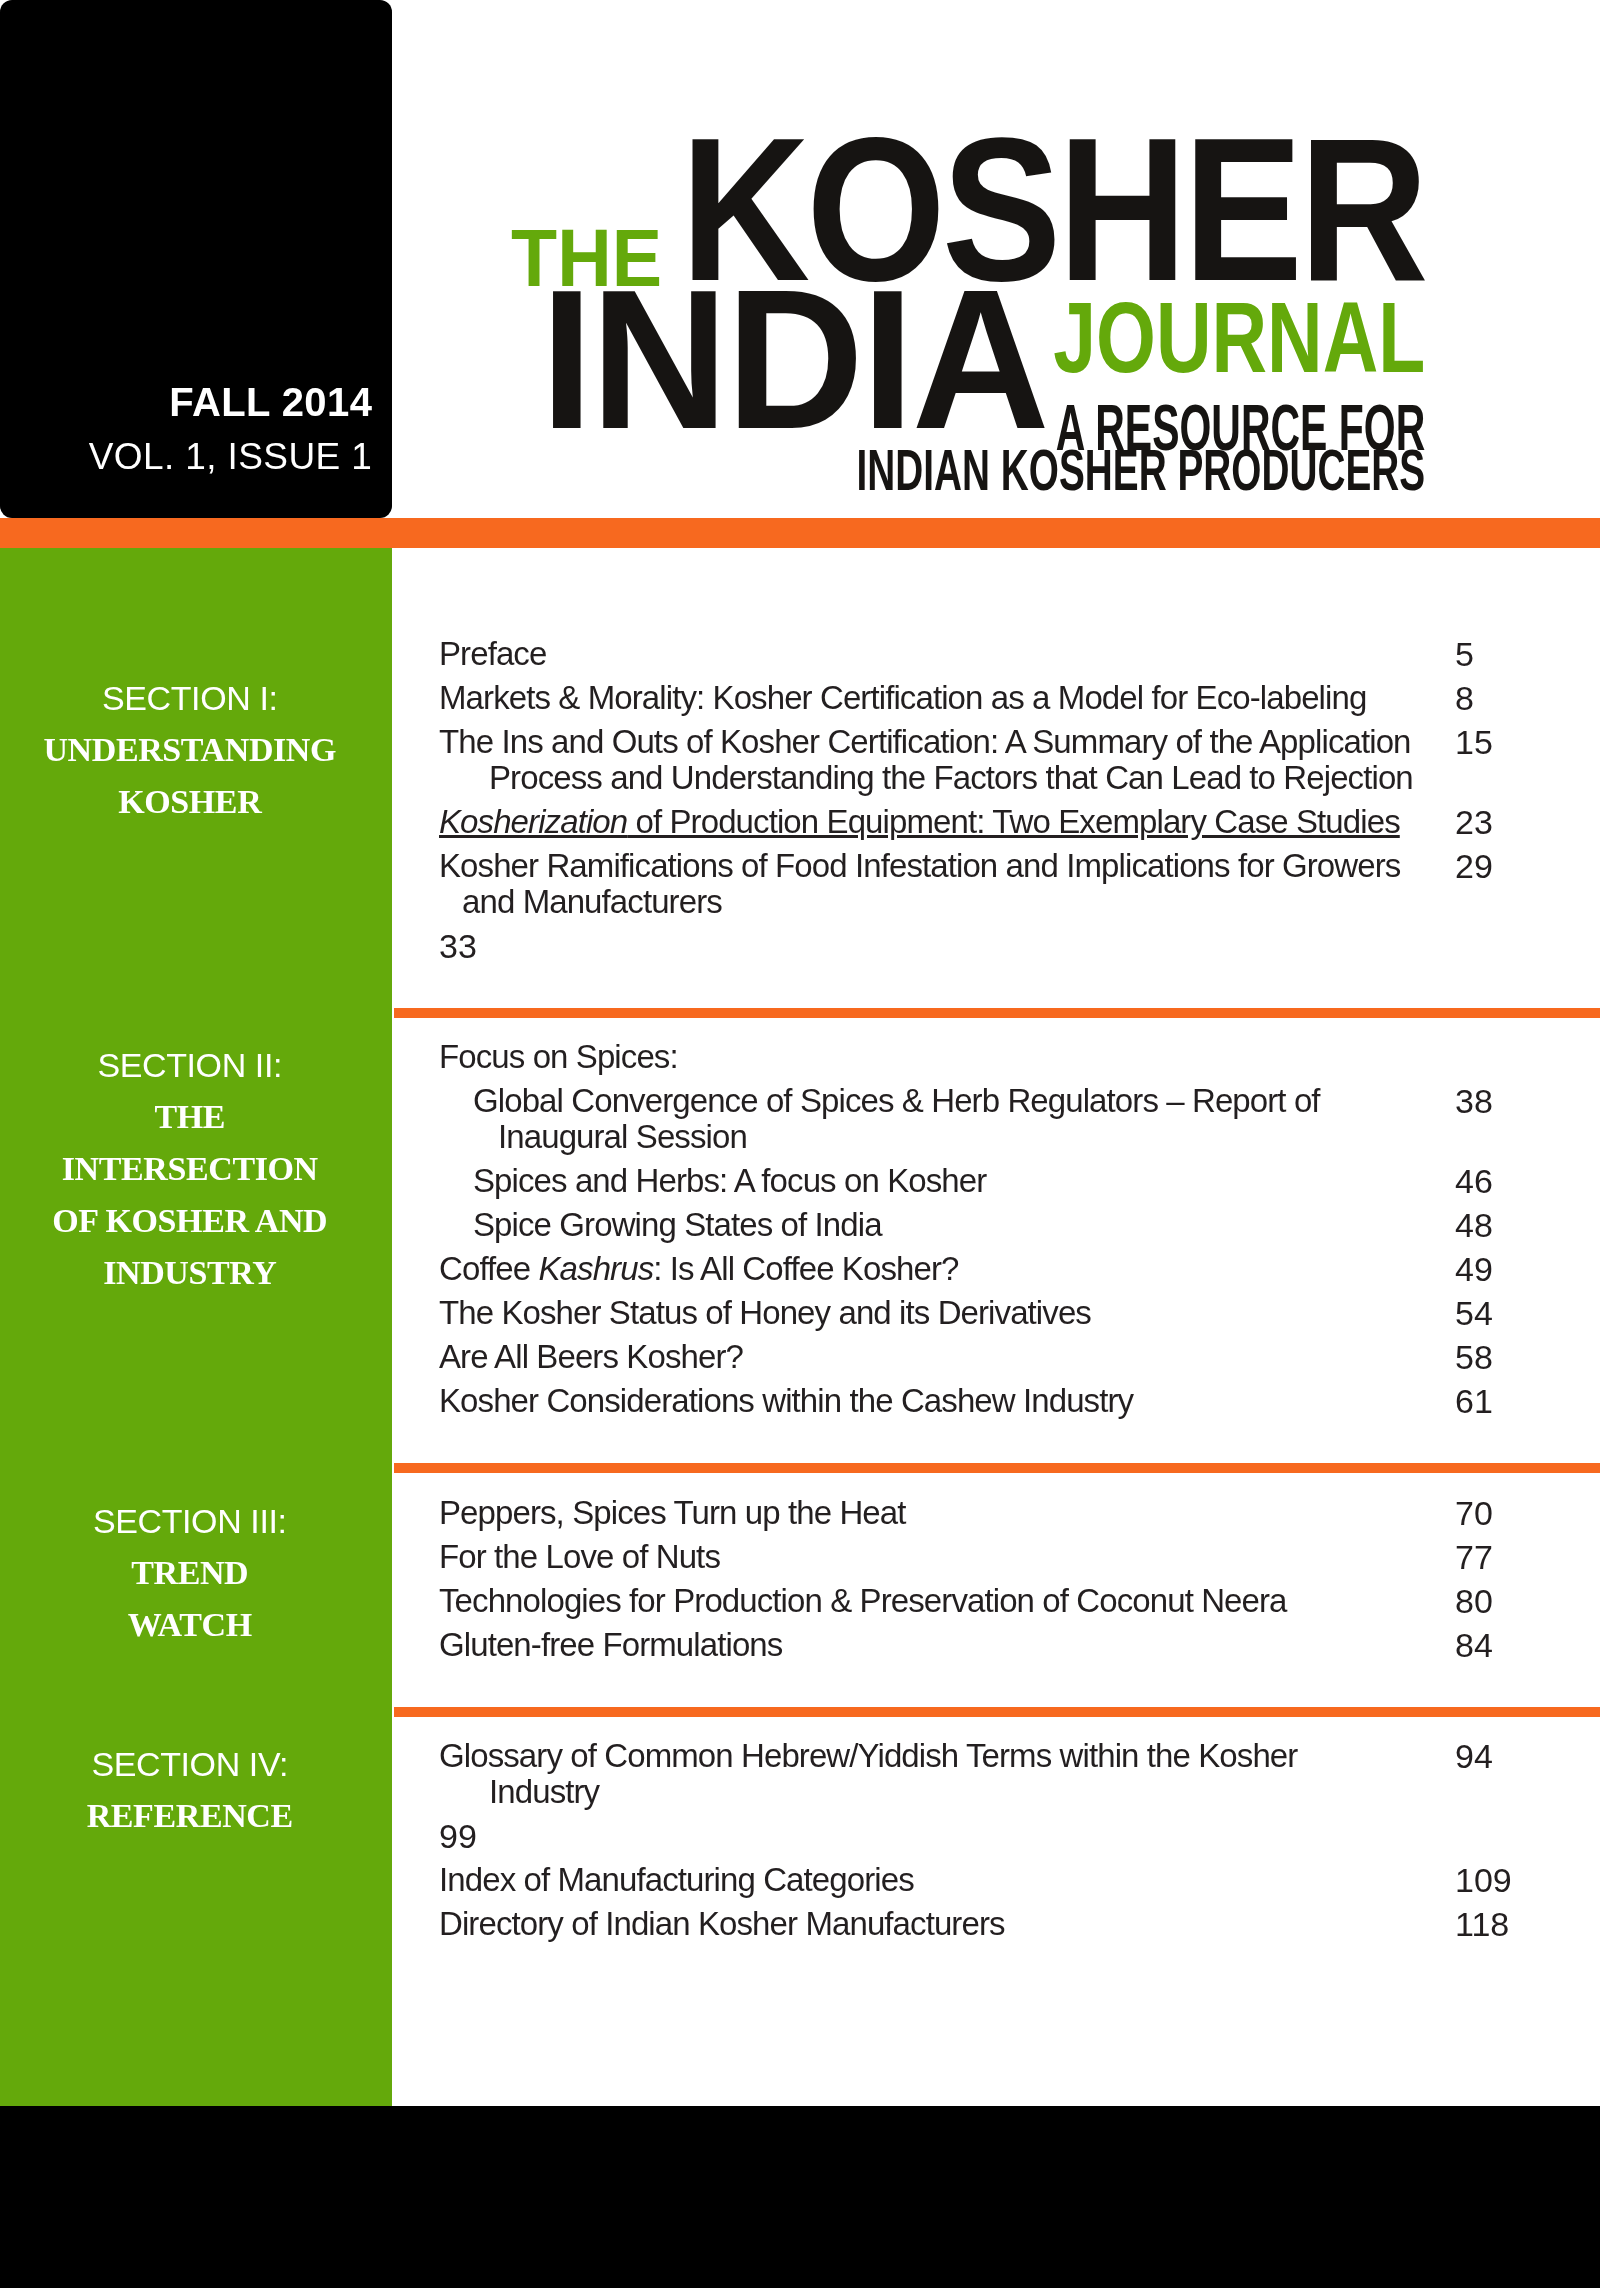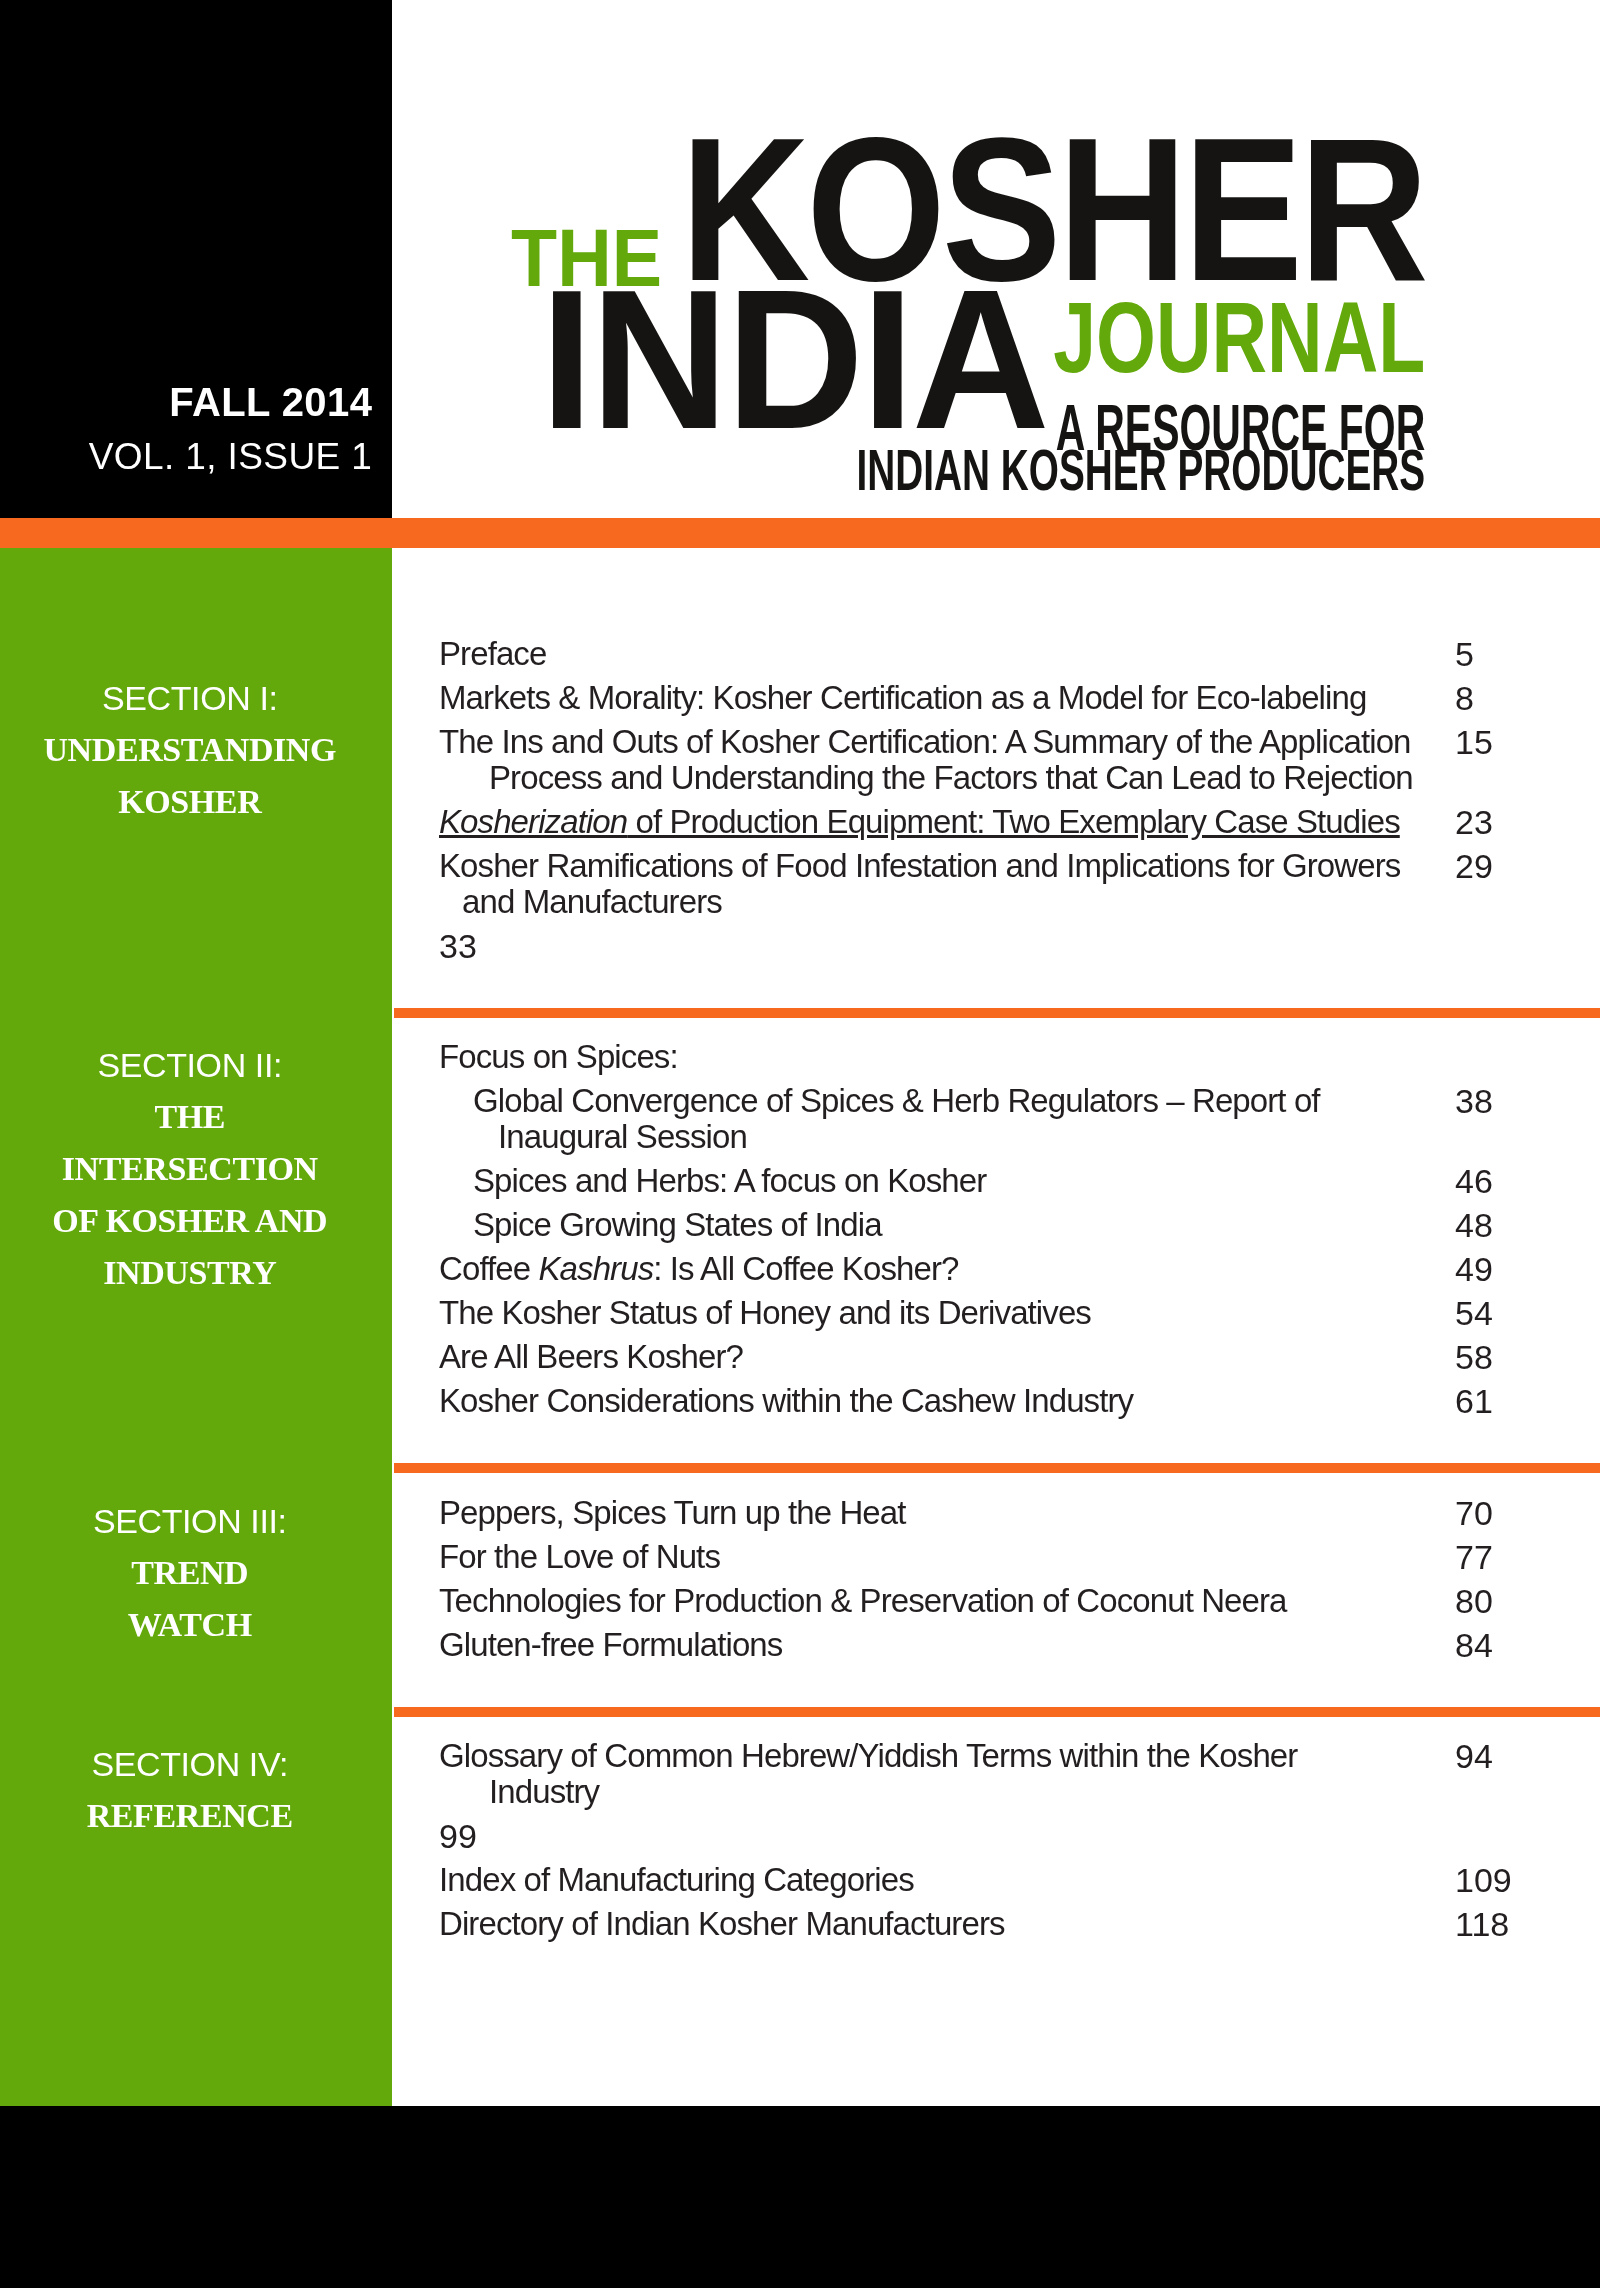--- a/index.html
+++ b/index.html
@@ -9,21 +9,21 @@
   }
   html,body{margin:0;padding:0;background:#fff;}
   .page{
     position:relative;width:1600px;height:2288px;background:#fff;overflow:hidden;
     font-family:"Liberation Sans", sans-serif;
   }
   
   .header{position:absolute;left:0;top:0;width:1600px;height:518px;background:#fff;}
   .cover-box{
     position:absolute;left:0;top:0;width:392px;height:518px;background:#000;
-    color:#fff;text-align:right;box-sizing:border-box;padding:380px 19.7px 0 0;
+    color:#fff;text-align:right;box-sizing:border-box;padding:380px 19.7px 0 0;border-radius:12px;
   }
   .cover-season{font-size:40px;font-weight:700;line-height:45px;letter-spacing:0.4px;}
   .cover-volume{font-size:37px;font-weight:400;line-height:41px;margin-top:10.7px;letter-spacing:0.4px;}
   .logo span{position:absolute;line-height:1;font-weight:700;white-space:nowrap;color:#161412;}
   .logo-the{right:938px;top:217px;font-size:82px;color:var(--green)!important;transform:scaleX(0.92);transform-origin:100% 0;}
   .logo-kosher{right:175px;top:107px;font-size:204px;letter-spacing:-4.5px;transform:scaleX(0.88);transform-origin:100% 0;}
   .logo-india{right:553px;top:260px;font-size:199px;letter-spacing:-2.7px;transform:scaleX(0.96);transform-origin:100% 0;}
   .logo-journal{right:175px;top:287px;font-size:100px;color:var(--green)!important;transform:scaleX(0.77);transform-origin:100% 0;}
   .logo-tag1{right:175px;top:396px;font-size:64px;transform:scaleX(0.64);transform-origin:100% 0;}
   .logo-tag2{right:175px;top:442px;font-size:57px;transform:scaleX(0.68);transform-origin:100% 0;}

